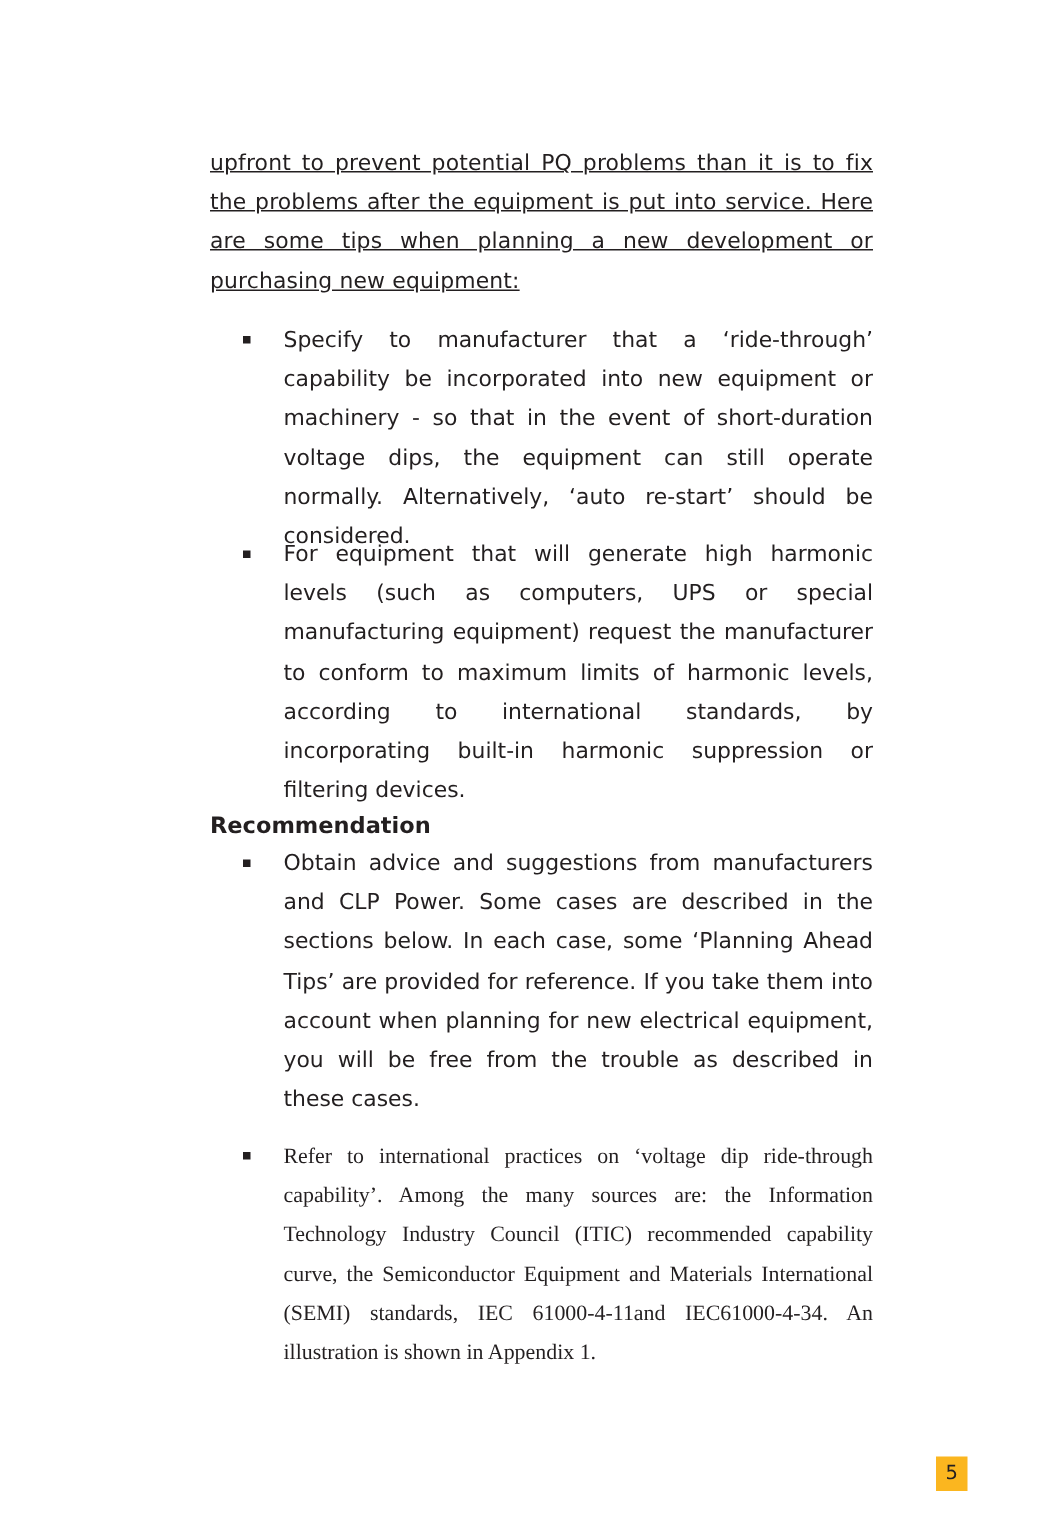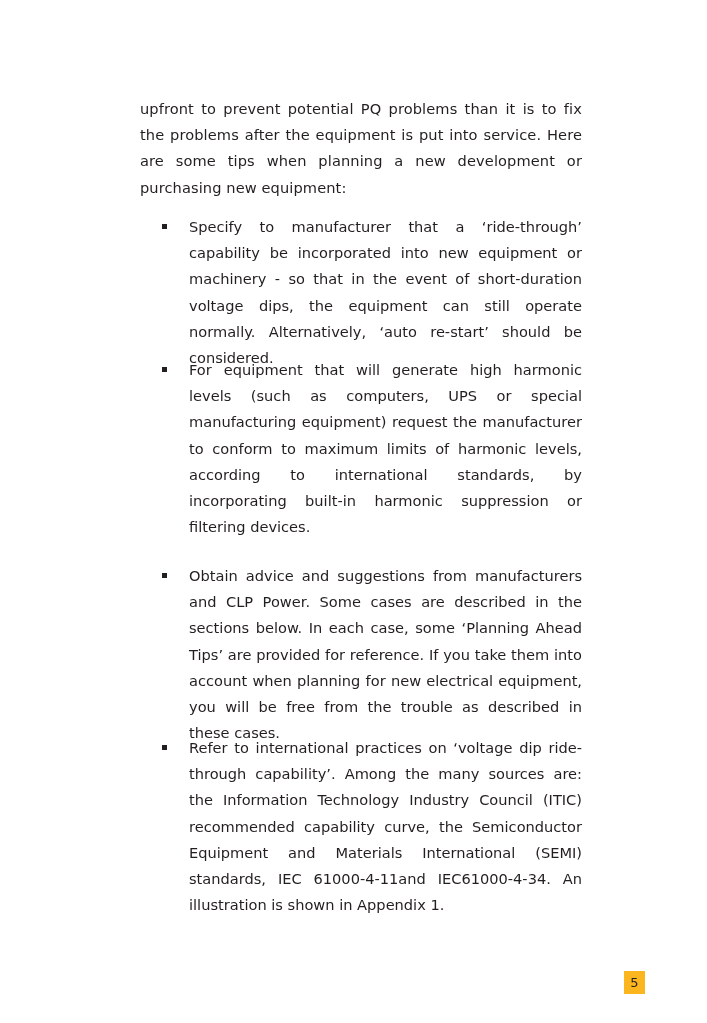--- a/index.html
+++ b/index.html
@@ -1,50 +1,51 @@
 <!DOCTYPE html>
 <html><head>
 <meta charset="utf-8">
 <style>
   html, body { margin: 0; padding: 0; background: #ffffff; }
   body { width: 707px; height: 1023px; position: relative; overflow: hidden;
          font-family: "DejaVu Sans", sans-serif; color: #231f20; }
   .page { position: absolute; left: 0; top: 0; width: 707px; height: 1023px; }
   .para { position: absolute; left: 140px; width: 442px; font-size: 14.6px; line-height: 26.2px;
-          text-align: justify; text-align-last: left; letter-spacing: 0.1px; }
+          text-align: justify; text-align-last: left; letter-spacing: 0.1px; text-decoration: underline; }
   .intro { top: 96px; }
   .bullet { position: absolute; left: 140px; width: 442px; font-size: 14.6px; line-height: 26.2px; }
   .bullet .mark { position: absolute; left: 22px; top: 10px; width: 5px; height: 5px; background: #231f20; }
   .bullet .txt { margin-left: 49px; text-align: justify; text-align-last: left; }
   .b1 { top: 214px; }
   .b2 { top: 357px; }
   .heading { position: absolute; left: 140px; top: 538px; font-size: 15px; font-weight: bold;
              line-height: 24px; }
   .b3 { top: 563px; }
-  .b4 { top: 735px; }
+  .b4 { top: 758px; font-family: Liberation Serif, serif; }
   .pagenum { position: absolute; left: 624px; top: 971px; width: 21px; height: 23px;
              background: #fbb61f; font-size: 13px; line-height: 23px; text-align: center; color: #231f20; }
 </style>
 </head>
 <body>
 
 <div class="page">
 
   <p class="para intro" style="margin:0">upfront to prevent potential PQ problems than it is to fix the problems after the equipment is put into service. Here are some tips when planning a new development or purchasing new equipment:</p>
 
   <div class="bullet b1">
     <span class="mark"></span>
     <div class="txt">Specify to manufacturer that a ‘ride-through’ capability be incorporated into new equipment or machinery - so that in the event of short-duration voltage dips, the equipment can still operate normally. Alternatively, ‘auto re-start’ should be considered.</div>
   </div>
 
   <div class="bullet b2">
     <span class="mark"></span>
     <div class="txt">For equipment that will generate high harmonic levels (such as computers, UPS or special manufacturing equipment) request the manufacturer to conform to maximum limits of harmonic levels, according to international standards, by incorporating built-in harmonic suppression or filtering devices.</div>
   </div>
 
+  <div class="heading">Recommendation</div>
 
   <div class="bullet b3">
     <span class="mark"></span>
     <div class="txt">Obtain advice and suggestions from manufacturers and CLP Power. Some cases are described in the sections below. In each case, some ‘Planning Ahead Tips’ are provided for reference. If you take them into account when planning for new electrical equipment, you will be free from the trouble as described in these cases.</div>
   </div>
 
   <div class="bullet b4">
     <span class="mark"></span>
     <div class="txt">Refer to international practices on ‘voltage dip ride-through capability’. Among the many sources are: the Information Technology Industry Council (ITIC) recommended capability curve, the Semiconductor Equipment and Materials International (SEMI) standards, IEC 61000-4-11and IEC61000-4-34. An illustration is shown in Appendix 1.</div>
   </div>

